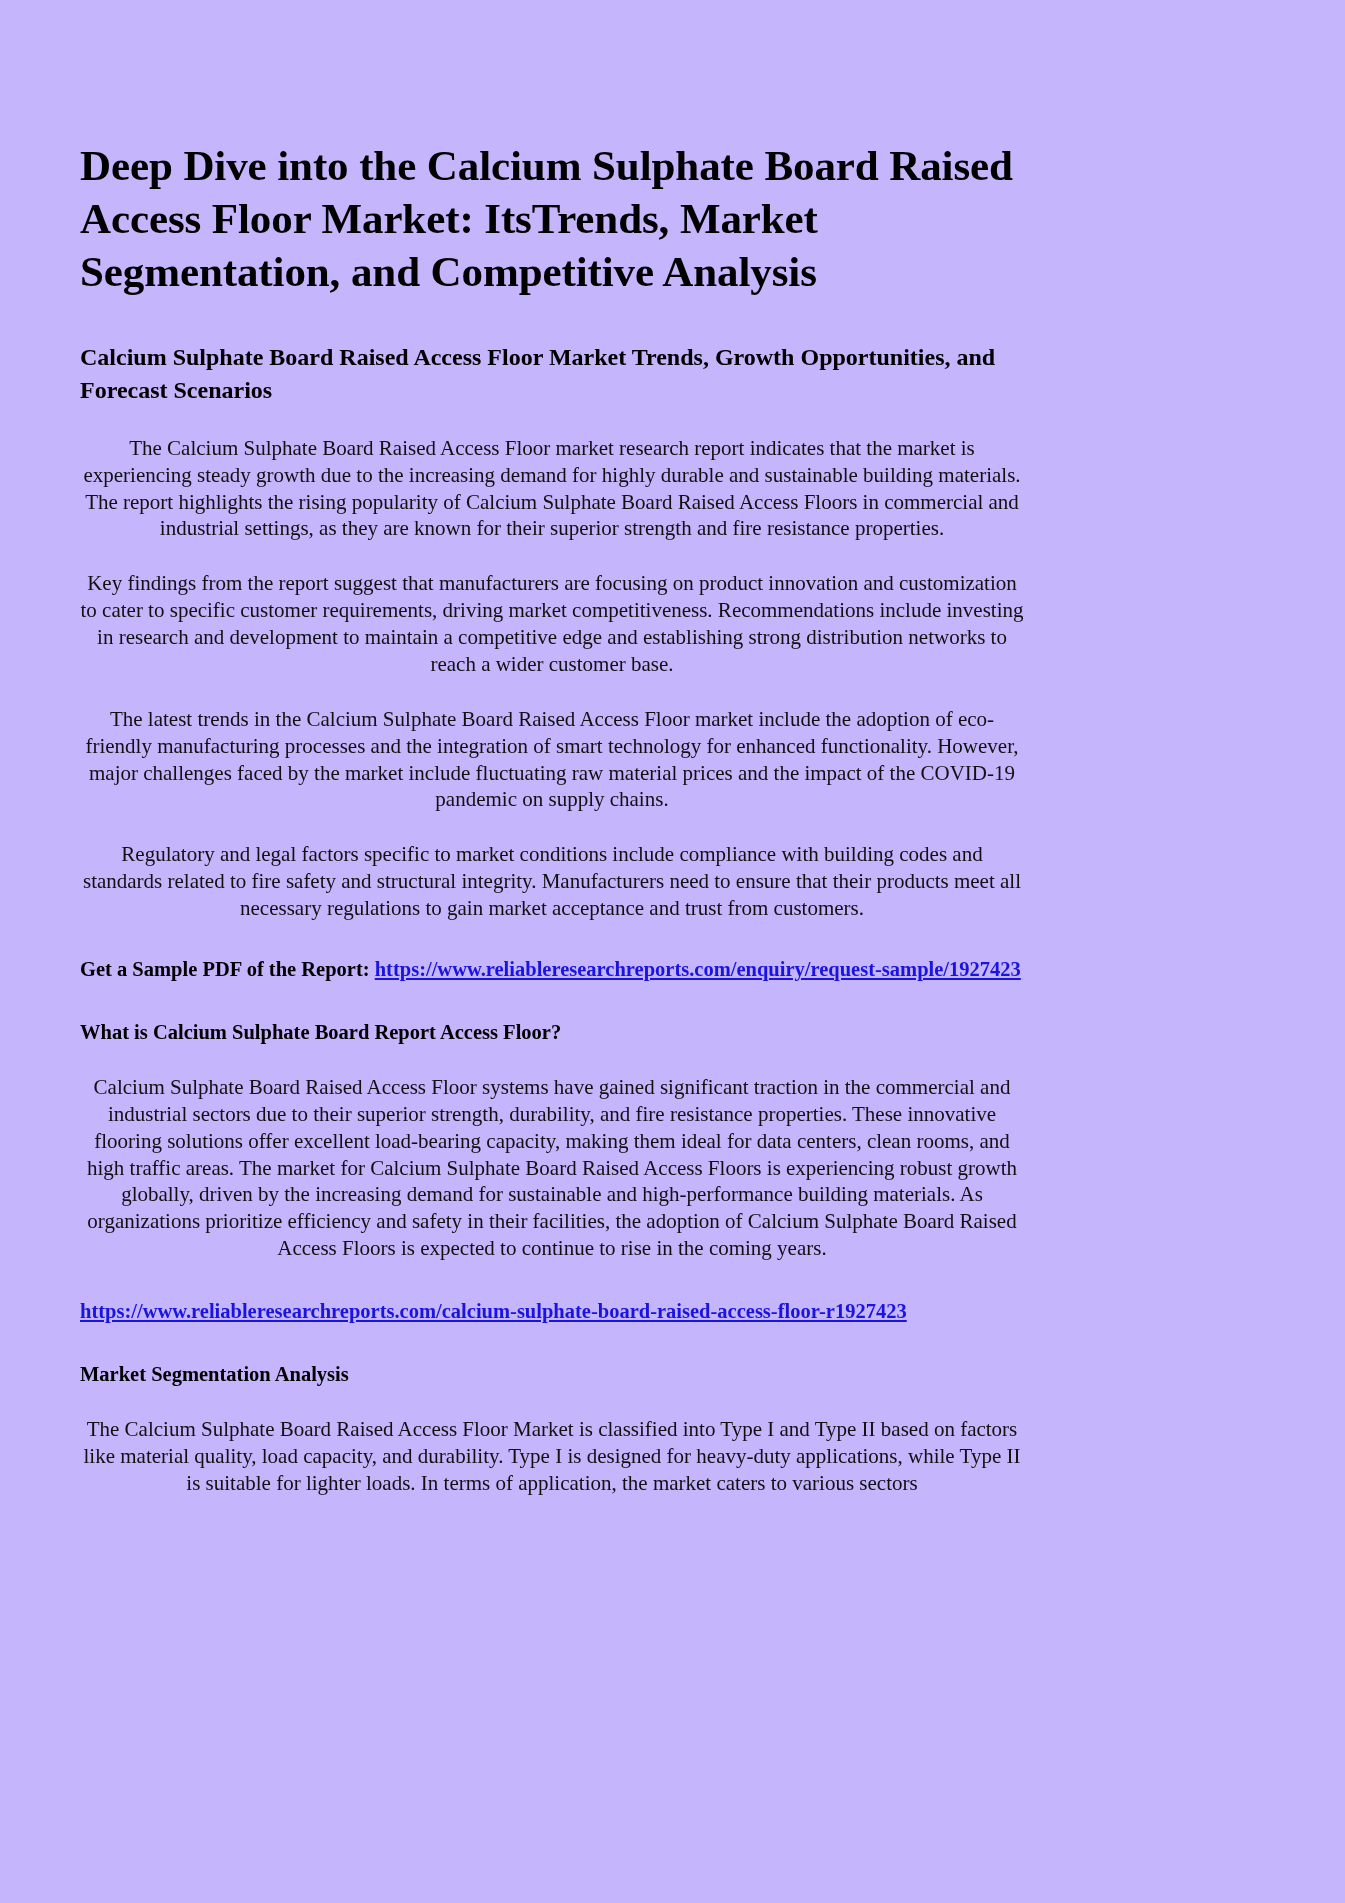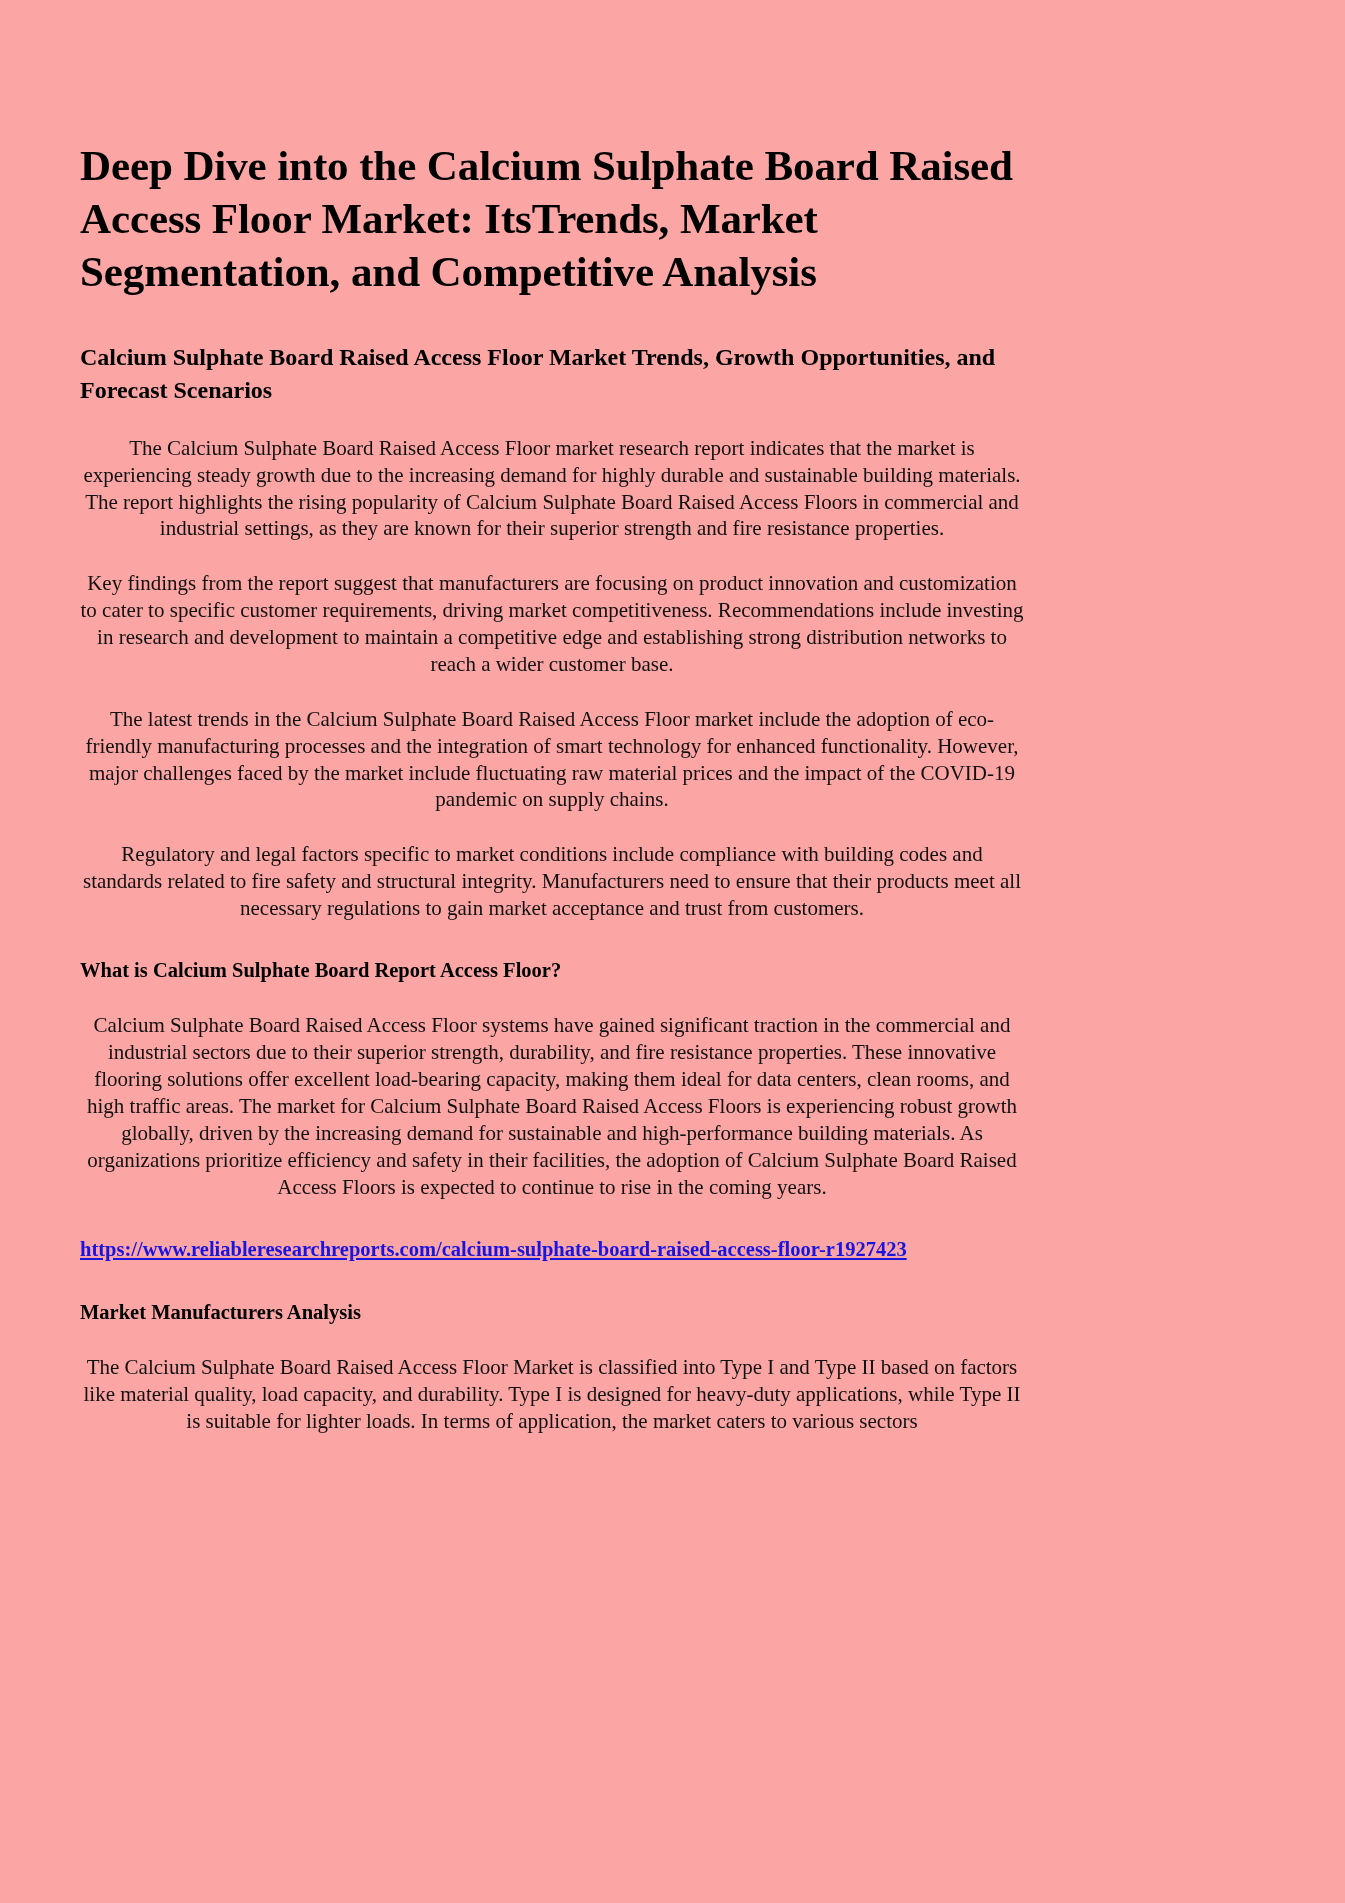--- a/index.html
+++ b/index.html
@@ -10,21 +10,21 @@
 
   body {
     font-family: "Liberation Serif", "DejaVu Serif", serif;
     color: #000000;
   }
 
   .page {
     position: relative;
     width: 1345px;
     height: 1903px;
-    background: #fca5a5;
+    background: #c4b5fd;
     margin: 0 auto;
     overflow: hidden;
     box-sizing: border-box;
   }
 
   .content {
     position: absolute;
     left: 80px;
     top: 140px;
     width: 944px;
@@ -116,27 +116,31 @@
     <p class="subheading">Calcium Sulphate Board Raised Access Floor Market Trends, Growth Opportunities, and Forecast Scenarios</p>
 
     <p class="body-text">The Calcium Sulphate Board Raised Access Floor market research report indicates that the market is experiencing steady growth due to the increasing demand for highly durable and sustainable building materials. The report highlights the rising popularity of Calcium Sulphate Board Raised Access Floors in commercial and industrial settings, as they are known for their superior strength and fire resistance properties.</p>
 
     <p class="body-text">Key findings from the report suggest that manufacturers are focusing on product innovation and customization to cater to specific customer requirements, driving market competitiveness. Recommendations include investing in research and development to maintain a competitive edge and establishing strong distribution networks to reach a wider customer base.</p>
 
     <p class="body-text">The latest trends in the Calcium Sulphate Board Raised Access Floor market include the adoption of eco-friendly manufacturing processes and the integration of smart technology for enhanced functionality. However, major challenges faced by the market include fluctuating raw material prices and the impact of the COVID-19 pandemic on supply chains.</p>
 
     <p class="body-text">Regulatory and legal factors specific to market conditions include compliance with building codes and standards related to fire safety and structural integrity. Manufacturers need to ensure that their products meet all necessary regulations to gain market acceptance and trust from customers.</p>
 
+    <p class="link-line">
+      <span class="link-label">Get a Sample PDF of the Report:</span>
+      <span class="doc-link">https://www.reliableresearchreports.com/enquiry/request-sample/1927423</span>
+    </p>
 
     <p class="section-heading">What is Calcium Sulphate Board Report Access Floor?</p>
 
     <p class="body-text">Calcium Sulphate Board Raised Access Floor systems have gained significant traction in the commercial and industrial sectors due to their superior strength, durability, and fire resistance properties. These innovative flooring solutions offer excellent load-bearing capacity, making them ideal for data centers, clean rooms, and high traffic areas. The market for Calcium Sulphate Board Raised Access Floors is experiencing robust growth globally, driven by the increasing demand for sustainable and high-performance building materials. As organizations prioritize efficiency and safety in their facilities, the adoption of Calcium Sulphate Board Raised Access Floors is expected to continue to rise in the coming years.</p>
 
     <p class="standalone-link">
       <span class="doc-link">https://www.reliableresearchreports.com/calcium-sulphate-board-raised-access-floor-r1927423</span>
     </p>
 
-    <p class="section-heading">Market Manufacturers Analysis</p>
+    <p class="section-heading">Market Segmentation Analysis</p>
 
     <p class="body-text">The Calcium Sulphate Board Raised Access Floor Market is classified into Type I and Type II based on factors like material quality, load capacity, and durability. Type I is designed for heavy-duty applications, while Type II is suitable for lighter loads. In terms of application, the market caters to various sectors</p>
 
   </div>
 </div>
 
 </body></html>

